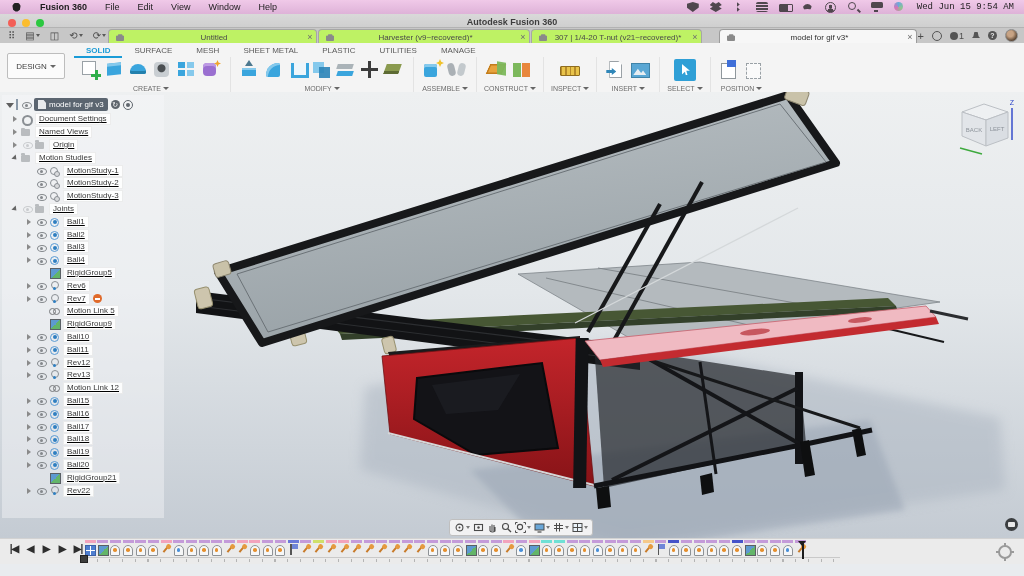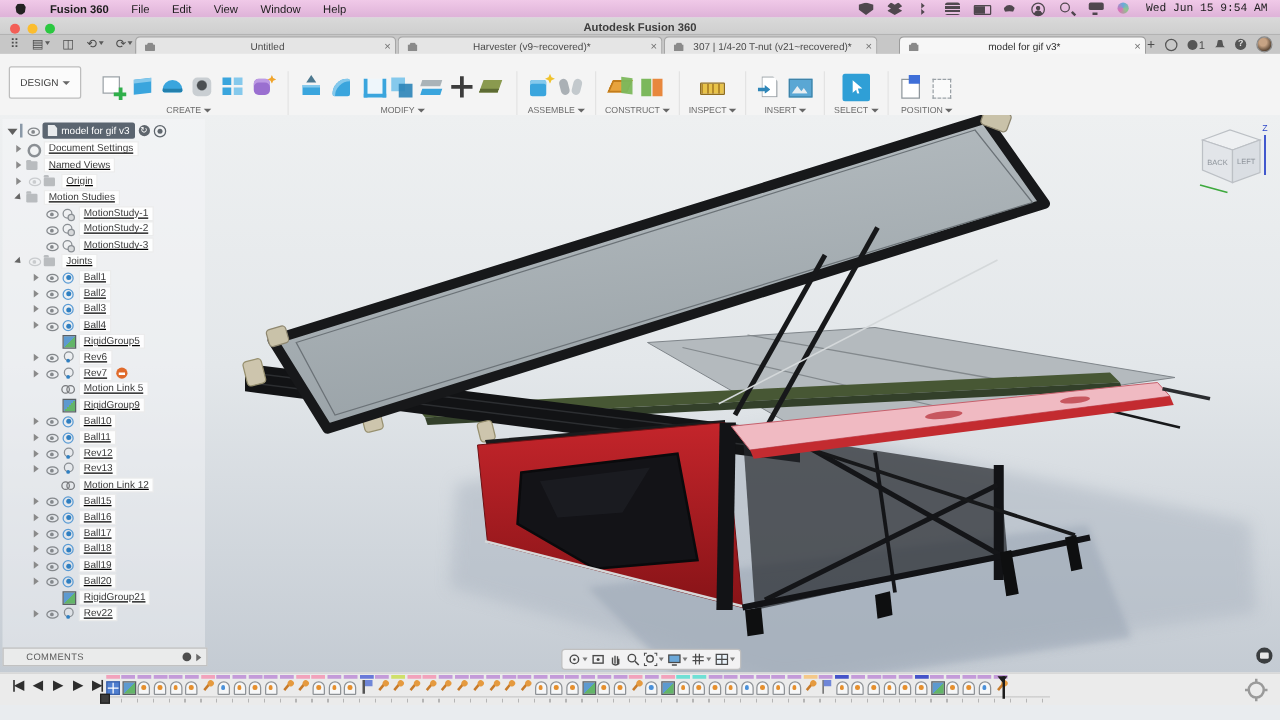--- a/index.html
+++ b/index.html
@@ -38,21 +38,21 @@
   .tl.red{background:#f35f57;margin-left:8px;}
   .tl.yellow{background:#fbbd2e;}
   .tl.green{background:#2bc840;}
   #win-title{position:absolute;left:0;right:0;text-align:center;font-size:9px;font-weight:bold;color:#3d3d3d;}
 
   
   #tabbar{left:0;top:28px;width:1024px;height:15px;background:#c7c7c7;border-bottom:1px solid #aeaeae;}
   #tab-tools{position:absolute;left:4px;top:0;height:15px;display:flex;align-items:center;gap:2px;color:#4c4c4c;font-size:10px;}
   .ttool{padding:0 4px;line-height:15px;}
   .ttool .caret{display:inline-block;width:0;height:0;border-left:2.5px solid transparent;border-right:2.5px solid transparent;border-top:3px solid #5a5a5a;margin-left:1px;vertical-align:2px;}
-  .doc-tab{position:absolute;top:1px;height:14px;background:#e5e5e5;border:1px solid #a6a6a6;border-bottom:none;
+  .doc-tab{position:absolute;top:1px;height:14px;background:#bef264;border:1px solid #a6a6a6;border-bottom:none;
            border-radius:4px 4px 0 0;display:flex;align-items:center;font-size:8px;color:#4a4a4a;overflow:hidden;}
   .doc-tab .tlabel{flex:1;text-align:center;white-space:nowrap;overflow:hidden;text-overflow:ellipsis;}
   .doc-tab .ticon{width:8px;height:8px;margin-left:7px;background:#8a8a8a;clip-path:polygon(0 35%,20% 35%,30% 15%,75% 15%,85% 35%,100% 35%,100% 100%,0 100%);border-radius:1px;flex:none;}
   .doc-tab .tclose{width:12px;text-align:center;color:#6e6e6e;font-size:9px;flex:none;}
   .doc-tab.active{background:#f7f7f7;color:#2e2e2e;border-color:#9c9c9c;}
   #tab-1{left:108px;width:207px;}
   #tab-2{left:318px;width:210px;}
   #tab-3{left:531px;width:169px;}
   #tab-4{left:719px;width:196px;}
   #tab-right{position:absolute;right:2px;top:0;height:15px;display:flex;align-items:center;gap:8px;font-size:9px;color:#4c4c4c;padding-right:4px;}
@@ -335,20 +335,29 @@
       <span id="help-icon">?</span>
       <span id="avatar"></span>
     </div>
   </div>
 
   <div id="ribbon" class="abs">
     <div id="design-btn">
       <span>DESIGN</span>
         <span class="dd-caret"></span>
     </div>
+    <div id="ribbon-tabs">
+        <span class="rtab active">SOLID</span>
+        <span class="rtab">SURFACE</span>
+        <span class="rtab">MESH</span>
+        <span class="rtab">SHEET METAL</span>
+        <span class="rtab">PLASTIC</span>
+        <span class="rtab">UTILITIES</span>
+        <span class="rtab">MANAGE</span>
+      </div>
     <div id="ribbon-groups">
         <div class="rgroup">
           <div class="ricons">
             <div class="ri ri-sketch"></div>
             <div class="ri ri-extrude"></div>
             <div class="ri ri-revolve"></div>
             <div class="ri ri-hole"></div>
             <div class="ri ri-pattern"></div>
             <div class="ri ri-form"></div>
           </div>
@@ -788,25 +797,20 @@
             <span class="arr closed">
               <span class="tri-c"></span>
             </span>
             <span class="eye"></span>
             <span class="bicon i-rev"></span>
             <span class="blabel">Rev22</span>
           </div>
         </div>
     </div>
 
-    <div id="comments" class="abs">
-      <span class="clabel">COMMENTS</span>
-      <span class="cdot"></span>
-      <span class="cchev"></span>
-    </div>
 
     <div id="navbar" class="abs">
       <span class="nav-item">
         <svg width="11" height="11">
             <circle cx="5.5" cy="5.5" r="3.4" fill="none" stroke="#4a4a4a" stroke-width="1.1"></circle>
             <circle cx="5.5" cy="5.5" r="1" fill="#4a4a4a"></circle>
           </svg>
         <span class="nav-caret"></span>
         </span>
       <span class="nav-item">

